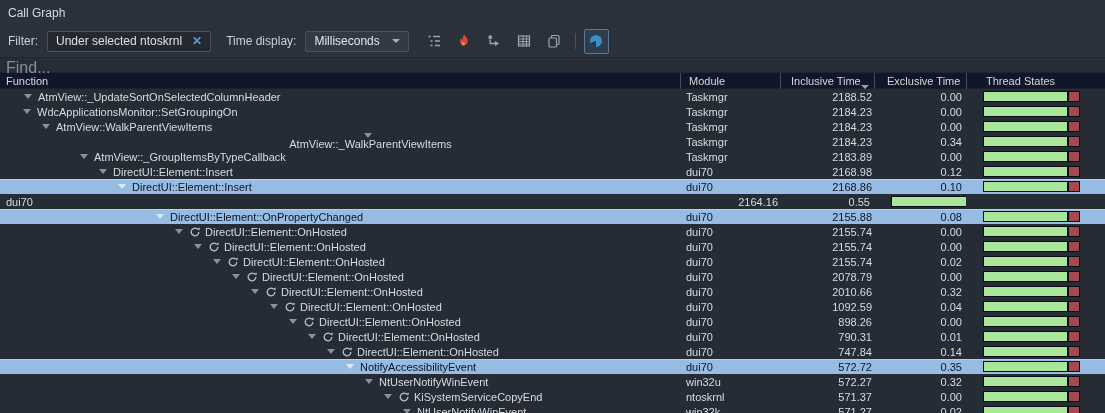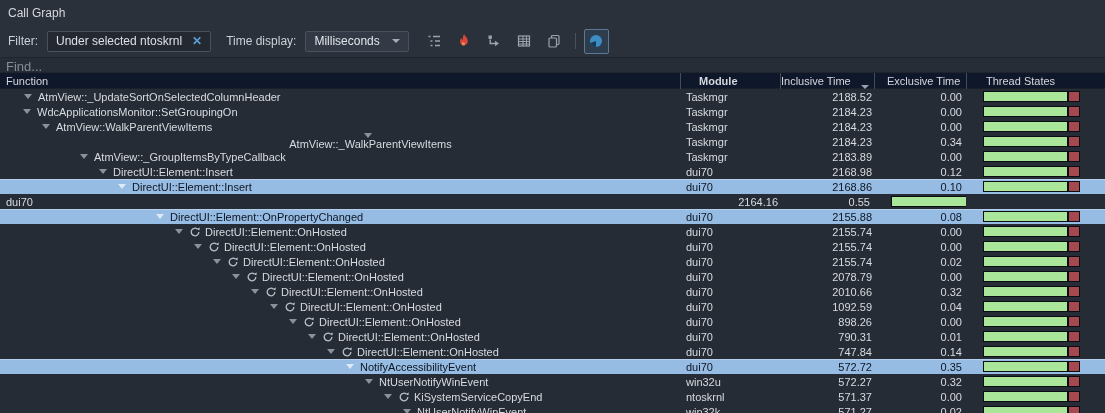--- a/index.html
+++ b/index.html
@@ -27,32 +27,32 @@
          border-right:4px solid transparent;border-top:4px solid #a6adb6;}
   .toolbar{display:flex;align-items:center;gap:5px;margin-left:4px;}
   .tbtn{width:23px;height:23px;display:flex;align-items:center;justify-content:center;
         border:1px solid transparent;border-radius:2px;}
   .tbtn.selected{background:#2e3d4e;border-color:#5e7894;}
   .tsep{width:1px;height:16px;background:#4a515c;margin:0 3px;}
 
   
   .findbar{height:16px;box-sizing:border-box;background:#272d36;
            border-top:1px solid #20252d;border-bottom:1px solid #20252d;
-           padding:1px 0 0 6px;color:#858c96;font-size:13px;}
+           padding:1px 0 0 6px;color:#858c96;font-size:16px;}
 
   
   .grid-cols{display:grid;grid-template-columns:680px 100px 94px 92px 139px;}
   .header{height:16px;background:#0f172a;align-items:center;color:#d3d7dd;
           border-bottom:1px solid #1b2028;box-sizing:border-box;}
   .hcell{height:16px;line-height:16px;box-sizing:border-box;overflow:hidden;
          white-space:nowrap;}
   .hcell.sep{border-left:1px solid #454c56;}
   .h-function{padding-left:6px;}
-  .h-module{padding-left:18px;font-weight:bold;}
-  .h-inclusive{padding-left:0;display:flex;align-items:flex-end;
+  .h-module{padding-left:8px;}
+  .h-inclusive{padding-left:10px;display:flex;align-items:flex-end;
                justify-content:space-between;}
   .sorticon{width:0;height:0;border-left:4px solid transparent;
             border-right:4px solid transparent;border-top:4px solid #9aa1aa;
             margin-right:5px;}
   .h-exclusive{padding-left:12px;}
   .h-threads{padding-left:19px;}
 
   .rows{flex:1;background:#262c35;overflow:hidden;}
   .row{height:15px;align-items:center;color:#d8dbe0;}
   .row.selected{background:#97bce4;color:#0c1420;box-shadow:inset 0 1px 0 #b5d0ec;}

